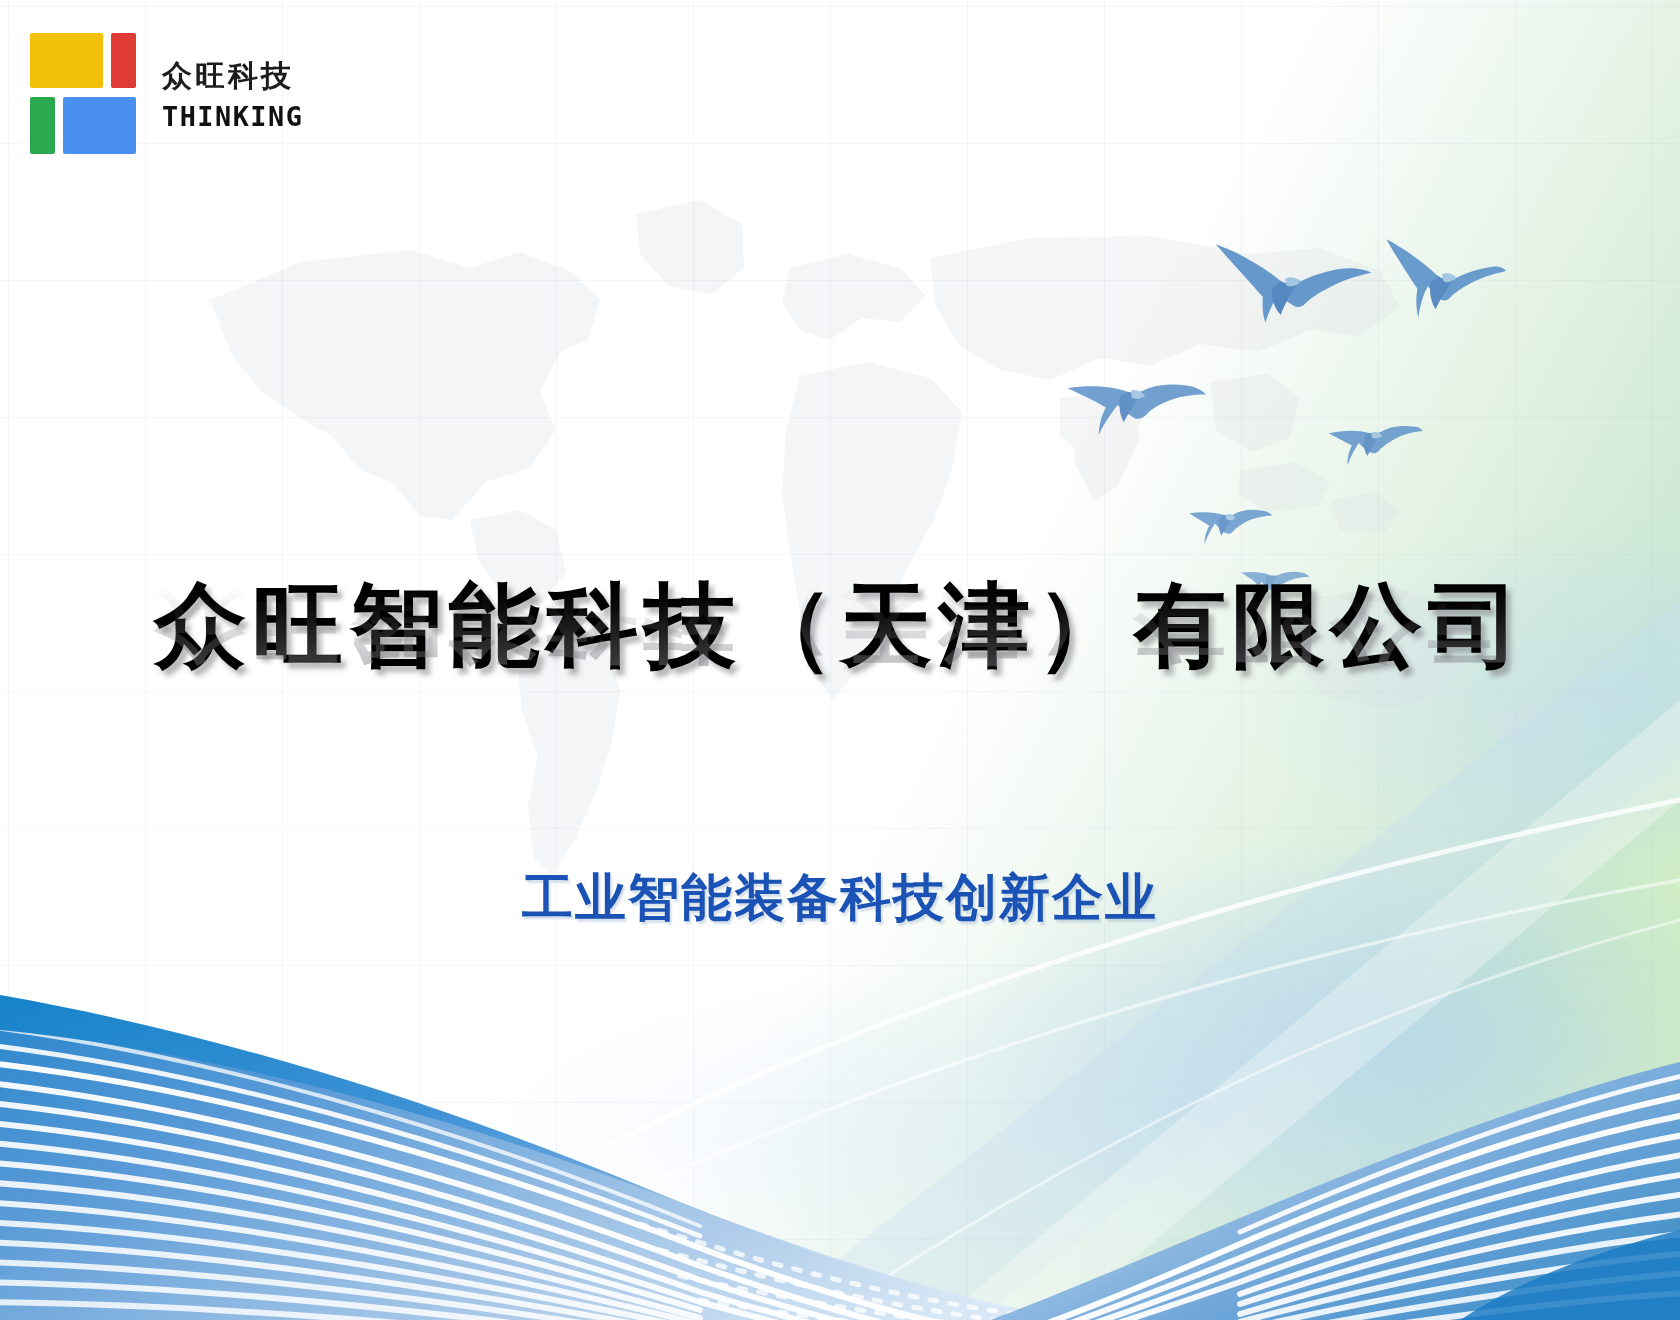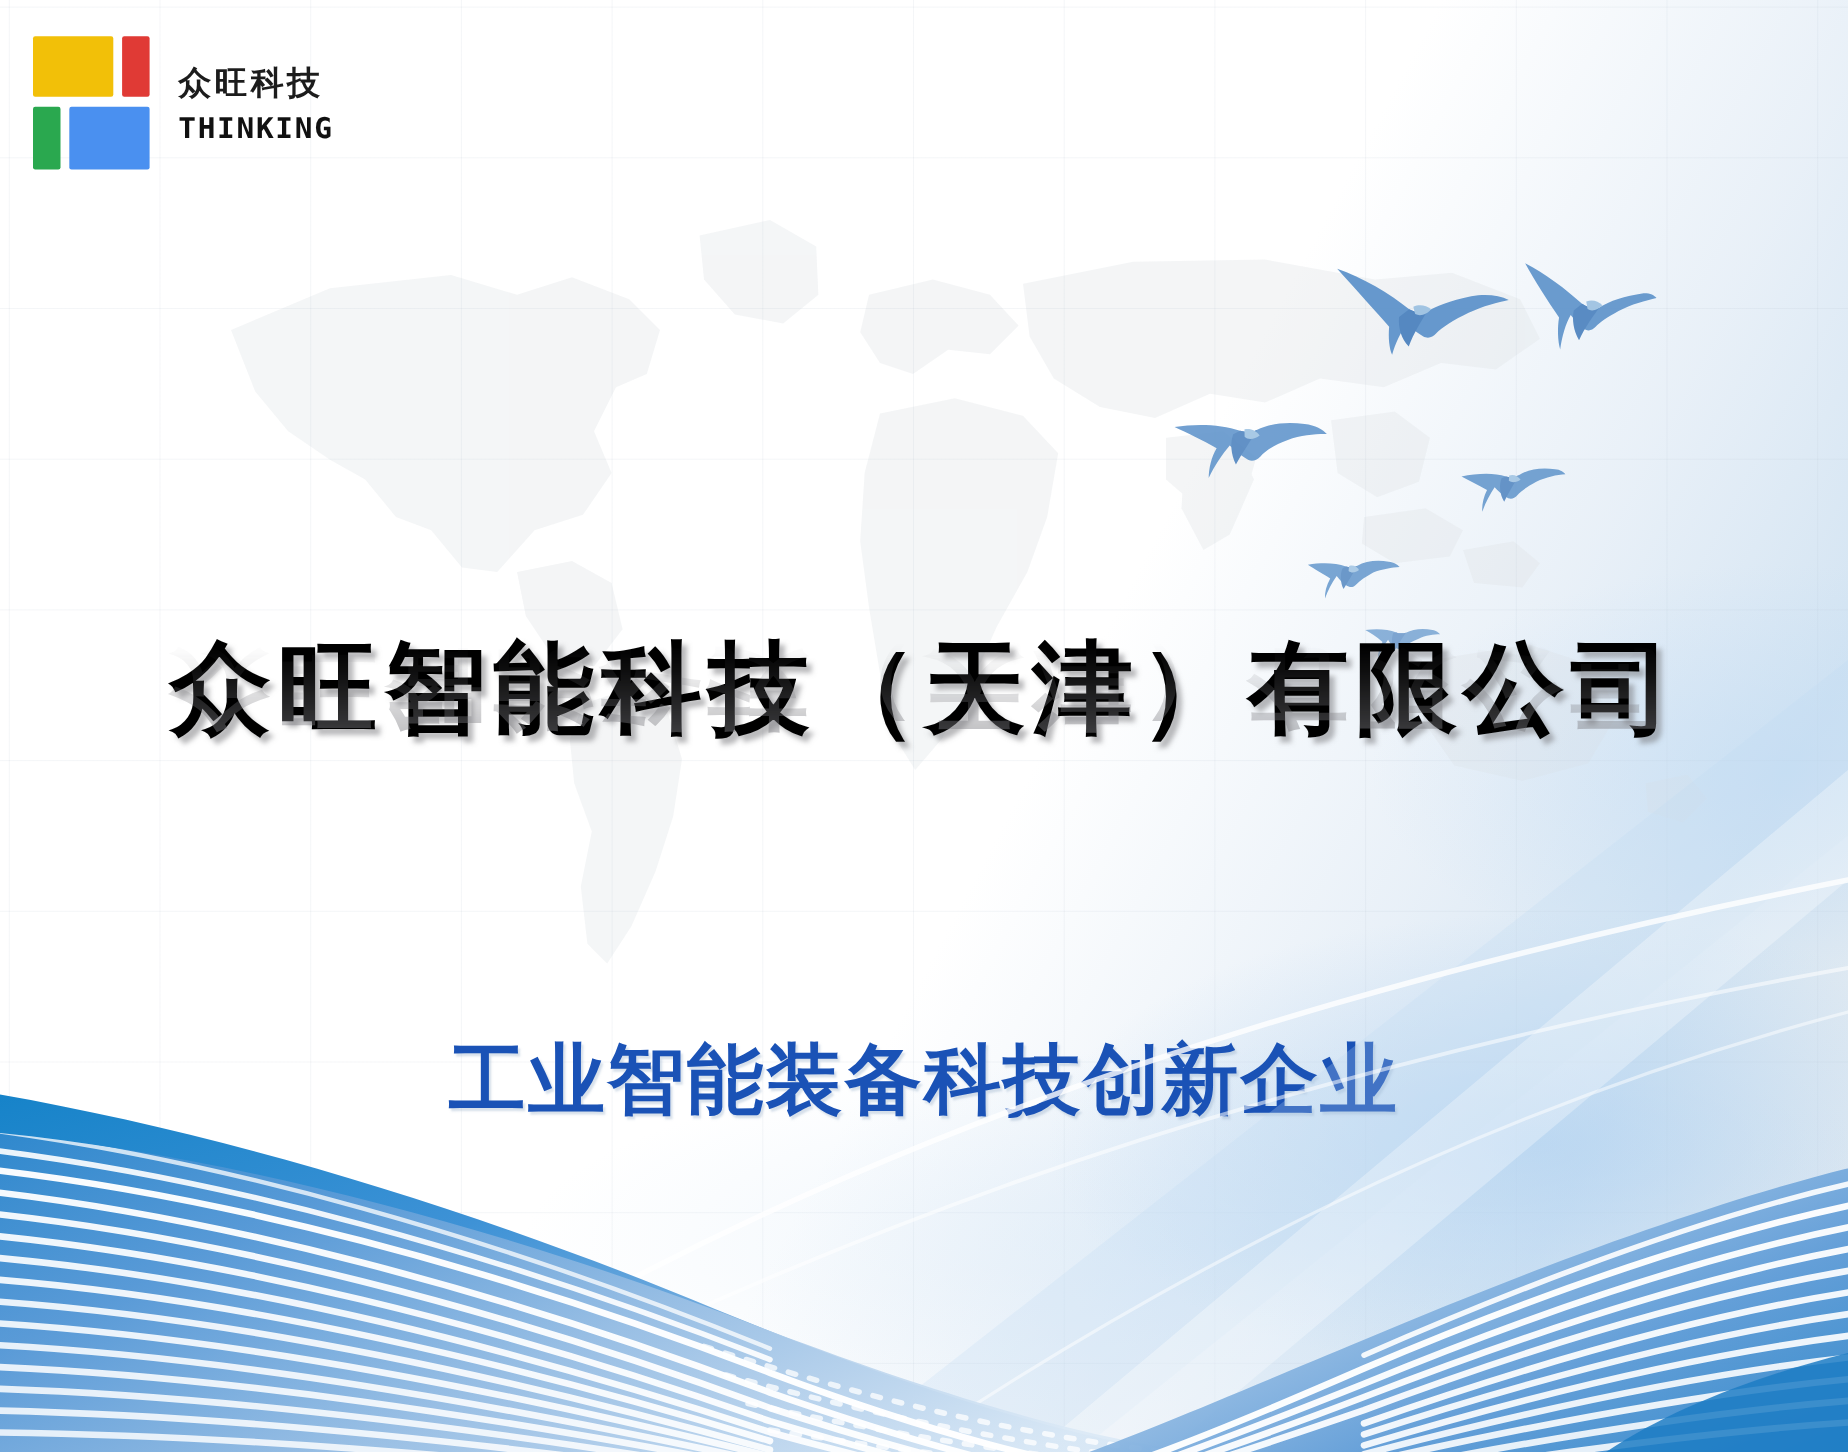--- a/index.html
+++ b/index.html
@@ -6,21 +6,21 @@
   html, body {
     margin: 0;
     padding: 0;
     background: #888;
   }
   #slide {
     position: relative;
     width: 1680px;
     height: 1320px;
     overflow: hidden;
-    background: #e5e5e5;
+    background: #bef264;
     font-family: "DejaVu Sans", "Liberation Sans", sans-serif;
     user-select: none;
   }
 
   
   .bg-layer {
     position: absolute;
     inset: 0;
     pointer-events: none;
   }
@@ -149,23 +149,23 @@
     opacity: .62;
     -webkit-mask-image: linear-gradient(to top, rgba(0,0,0,0) 6%, rgba(0,0,0,.18) 32%, rgba(0,0,0,.62) 78%, rgba(0,0,0,.85) 100%);
     mask-image: linear-gradient(to top, rgba(0,0,0,0) 6%, rgba(0,0,0,.18) 32%, rgba(0,0,0,.62) 78%, rgba(0,0,0,.85) 100%);
     font-family: "DejaVu Sans", "Liberation Sans", sans-serif;
   }
 
   
   #subtitle {
     position: absolute;
     left: 0; right: 0;
-    top: 935px;
+    top: 864px;
     text-align: center;
-    font-size: 70px;
+    font-size: 51px;
     font-weight: 900;
     letter-spacing: 2px;
     color: #1a52b6;
     white-space: nowrap;
     text-shadow: 2px 3px 2px rgba(140,165,195,0.35);
     font-family: "DejaVu Sans", "Liberation Sans", sans-serif;
   }
 
   
   #waves { position: absolute; inset: 0; pointer-events: none; }

